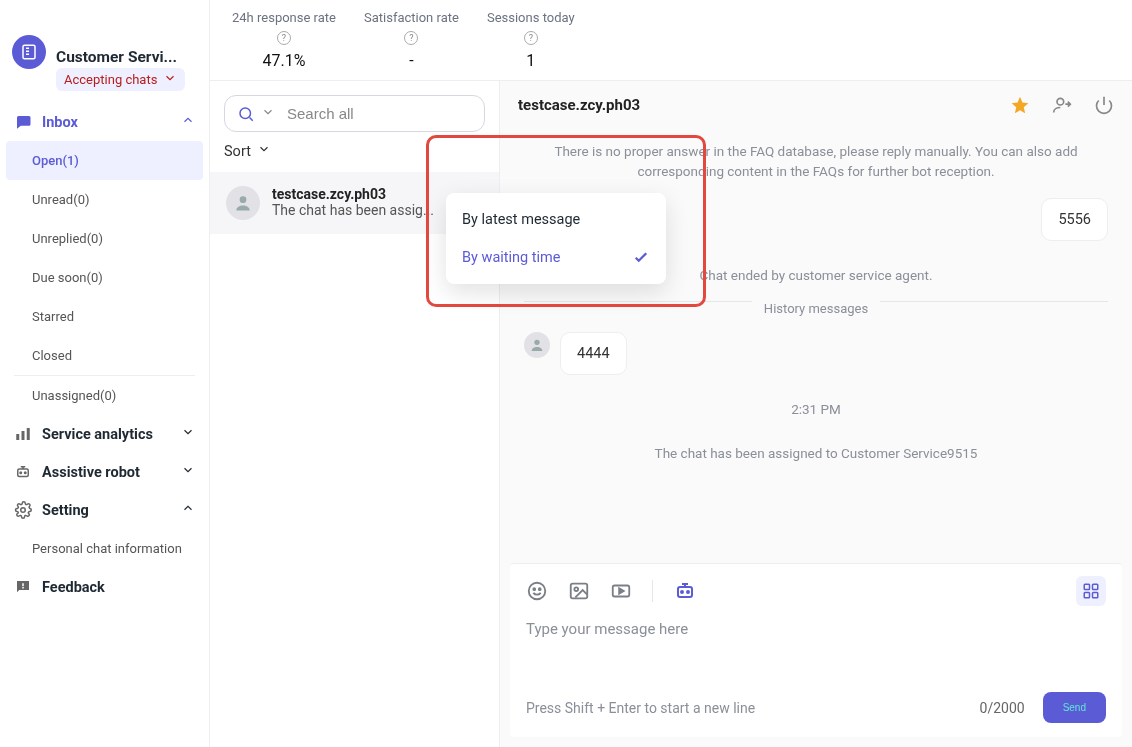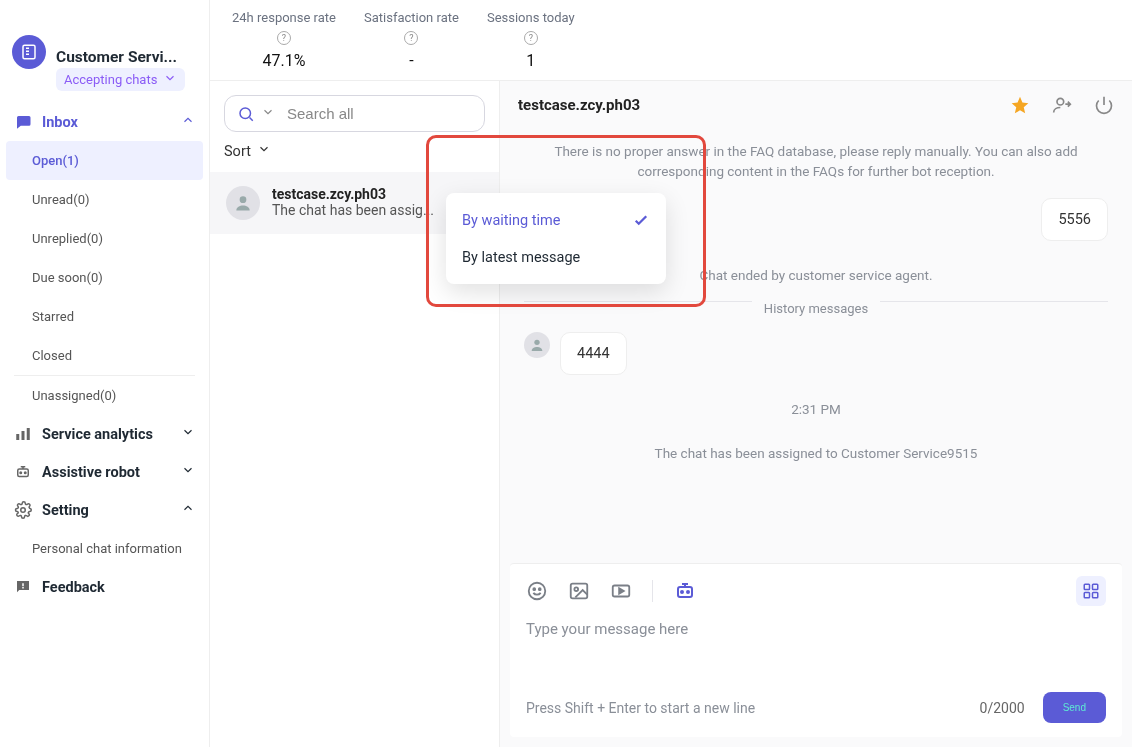--- a/index.html
+++ b/index.html
@@ -5,21 +5,21 @@
   * { box-sizing: border-box; margin: 0; padding: 0; }
   html, body { height: 100%; }
   body { font-family: -apple-system, BlinkMacSystemFont, "Segoe UI", Roboto, Helvetica, Arial, sans-serif; color: #1f2933; background: #fff; }
   .app { display: flex; height: 100vh; }
   
   .sidebar { width: 210px; flex: 0 0 210px; border-right: 1px solid #eee; background: #fff; display: flex; flex-direction: column; }
   .brand { display: flex; align-items: center; gap: 10px; padding: 12px 12px 4px 12px; }
   .brand-logo { width: 34px; height: 34px; border-radius: 50%; background: #5b5bd6; display: flex; align-items: center; justify-content: center; color: #fff; font-size: 16px; }
   .brand-text { display: flex; flex-direction: column; gap: 2px; max-width: 140px; }
   .brand-title { font-weight: 700; font-size: 15.5px; white-space: nowrap; overflow: hidden; text-overflow: ellipsis; margin-top: 36px; }
-  .status-pill { display: inline-flex; align-items: center; gap: 6px; background: #eef0ff; color: #8b5cf6; font-size: 13px; padding: 3px 8px; border-radius: 6px; cursor: pointer; }
+  .status-pill { display: inline-flex; align-items: center; gap: 6px; background: #eef0ff; color: #b91c1c; font-size: 13px; padding: 3px 8px; border-radius: 6px; cursor: pointer; }
   .nav-section { padding: 8px 0; }
   .nav-head { display: flex; align-items: center; justify-content: space-between; padding: 10px 14px; cursor: pointer; font-weight: 700; font-size: 14.5px; }
   .nav-head.left { justify-content: flex-start; gap: 10px; }
   .nav-head .label { flex: 1; }
   .nav-icon { width: 18px; height: 18px; display: inline-flex; align-items: center; justify-content: center; color: #666; }
   .inbox-head { color: #5b5bd6; }
   .inbox-head .nav-icon { color: #5b5bd6; }
   .nav-sub { border-bottom: 1px solid #eee; margin: 0 14px; }
   .nav-item { padding: 12px 14px 12px 32px; font-size: 13px; color: #555; cursor: pointer; }
   .nav-item.active { background: #eef0ff; color: #5b5bd6; font-weight: 500; border-radius: 4px; margin: 0 6px; padding-left: 26px; }
@@ -252,30 +252,30 @@
           <div class="preview">
             <div class="name">testcase.zcy.ph03</div>
             <div class="last">The chat has been assig...</div>
           </div>
         </div>
       </div>
 
       <div class="highlight-box" style="left:216px; top:54px; width:280px; height:172px;"></div>
 
       <div class="sort-pop" style="left:236px; top:112px;">
+        <div class="sort-opt">
+          <span>By latest message</span>
+        </div>
         <div class="sort-opt active">
           <span>By waiting time</span>
           <span class="check">
             <svg width="18" height="18" viewBox="0 0 24 24" fill="none" stroke="currentColor" stroke-width="3">
                 <path d="M5 13l4 4L19 7"></path>
               </svg>
           </span>
-        </div>
-        <div class="sort-opt">
-          <span>By latest message</span>
         </div>
       </div>
 
       <div class="chat-col">
         <div class="chat-head">
           <div class="chat-title">testcase.zcy.ph03</div>
           <div class="chat-actions">
             <span class="star">
               <svg width="20" height="20" viewBox="0 0 24 24" fill="currentColor">
                   <path d="M12 2l2.9 6.9L22 10l-5.5 4.8L18.2 22 12 18.3 5.8 22l1.7-7.2L2 10l7.1-1.1L12 2z"></path>

